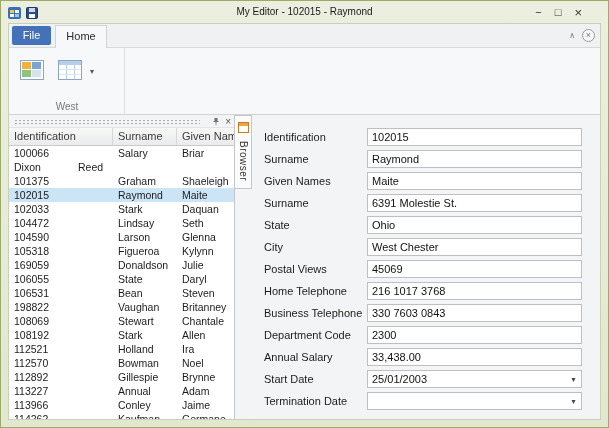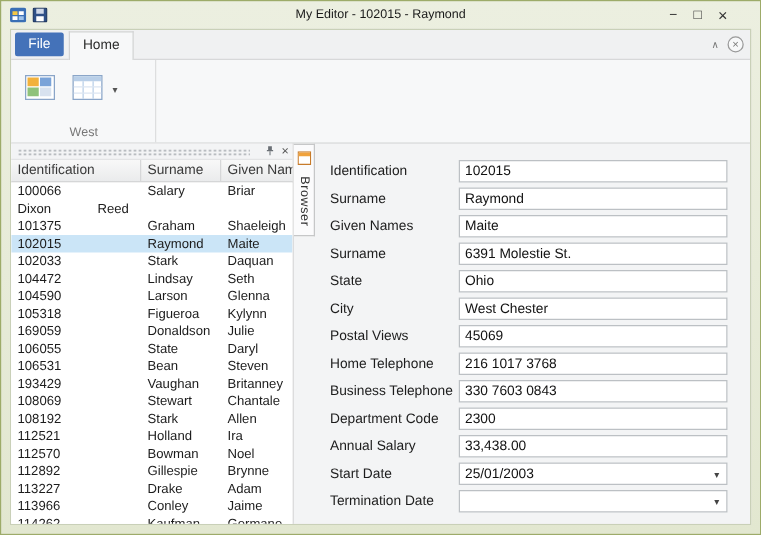--- a/index.html
+++ b/index.html
@@ -235,21 +235,21 @@
             <div class="grid-cell c2">Daryl</div>
           </div>
 
           <div class="grid-row">
             <div class="grid-cell c0">106531</div>
             <div class="grid-cell c1">Bean</div>
             <div class="grid-cell c2">Steven</div>
           </div>
 
           <div class="grid-row">
-            <div class="grid-cell c0">193429</div>
+            <div class="grid-cell c0">198822</div>
             <div class="grid-cell c1">Vaughan</div>
             <div class="grid-cell c2">Britanney</div>
           </div>
 
           <div class="grid-row">
             <div class="grid-cell c0">108069</div>
             <div class="grid-cell c1">Stewart</div>
             <div class="grid-cell c2">Chantale</div>
           </div>
 
@@ -272,21 +272,21 @@
           </div>
 
           <div class="grid-row">
             <div class="grid-cell c0">112892</div>
             <div class="grid-cell c1">Gillespie</div>
             <div class="grid-cell c2">Brynne</div>
           </div>
 
           <div class="grid-row">
             <div class="grid-cell c0">113227</div>
-            <div class="grid-cell c1">Drake</div>
+            <div class="grid-cell c1">Annual</div>
             <div class="grid-cell c2">Adam</div>
           </div>
 
           <div class="grid-row">
             <div class="grid-cell c0">113966</div>
             <div class="grid-cell c1">Conley</div>
             <div class="grid-cell c2">Jaime</div>
           </div>
 
           <div class="grid-row">

